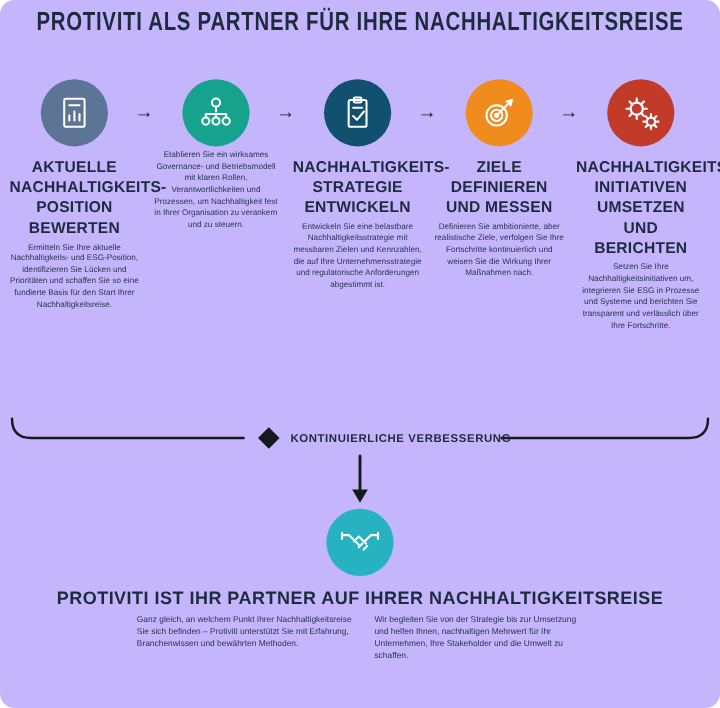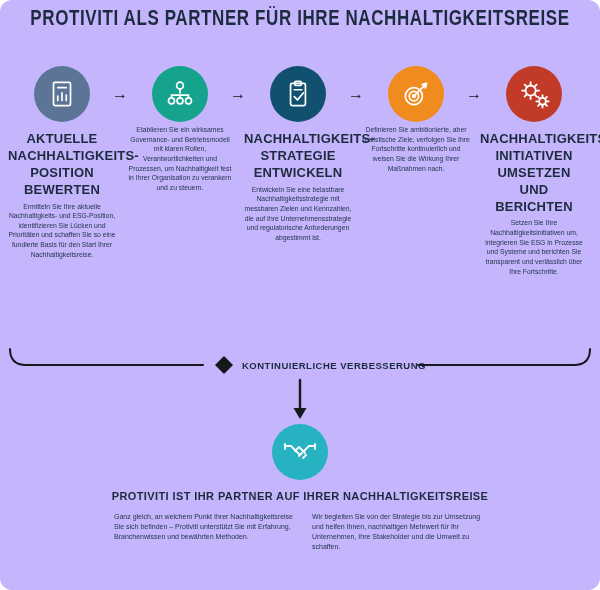--- a/index.html
+++ b/index.html
@@ -35,21 +35,21 @@
   .arrow-1 { left:110px; } .arrow-2 { left:228px; }
   .arrow-3 { left:346px; } .arrow-4 { left:464px; }
   .loop-svg { position:absolute; top:345px; left:0; }
   .down-arrow-svg { position:absolute; top:378px; left:280px; }
   .hs-circle {
     position:absolute; top:424px; left:272px; width:56px; height:56px;
     border-radius:50%; display:flex; align-items:center; justify-content:center;
   }
   .partner-heading {
     position:absolute; top:490px; left:0; width:100%; text-align:center;
-    font-size:11px; font-weight:bold; color:#1c2b3d; letter-spacing:.4px;
+    font-size:15px; font-weight:bold; color:#1c2b3d; letter-spacing:.4px;
   }
   .partner-col {
     position:absolute; top:512px; width:180px; font-size:7px;
     line-height:1.45; color:#24374c; text-align:left;
   }
   .partner-col-left { left:114px; }
   .partner-col-right { left:312px; }
   svg { display:block; }
 </style>
 </head>
@@ -118,20 +118,22 @@
     <div class="circle" style="background-color: rgb(240, 139, 29);">
       <span>
         <svg width="34" height="34" viewBox="0 0 32 32" fill="none" stroke="#ffffff" stroke-width="1.6" stroke-linecap="round" stroke-linejoin="round">
           <circle cx="14" cy="18" r="8"></circle>
           <circle cx="14" cy="18" r="4.4"></circle>
           <circle cx="14" cy="18" r="1.2" fill="#ffffff"></circle>
           <path d="M14 18L26 6 M26 6l-1.2 4.2 M26 6l-4.2 1.2"></path>
         </svg>
       </span>
     </div>
+    <div class="step-heading">ZIELE DEFINIEREN
+UND MESSEN</div>
     <div class="step-body">Definieren Sie ambitionierte, aber realistische Ziele, verfolgen Sie Ihre Fortschritte kontinuierlich und weisen Sie die Wirkung Ihrer Maßnahmen nach.</div>
   </div>
 
   <div class="arrow arrow-4">→</div>
 
   <div class="step step-5">
     <div class="circle" style="background-color: rgb(194, 58, 40);">
       <span>
         <svg width="34" height="34" viewBox="0 0 30 30" fill="none" stroke="#ffffff" stroke-width="1.6" stroke-linecap="round">
           <circle cx="12" cy="12" r="4.5"></circle>

